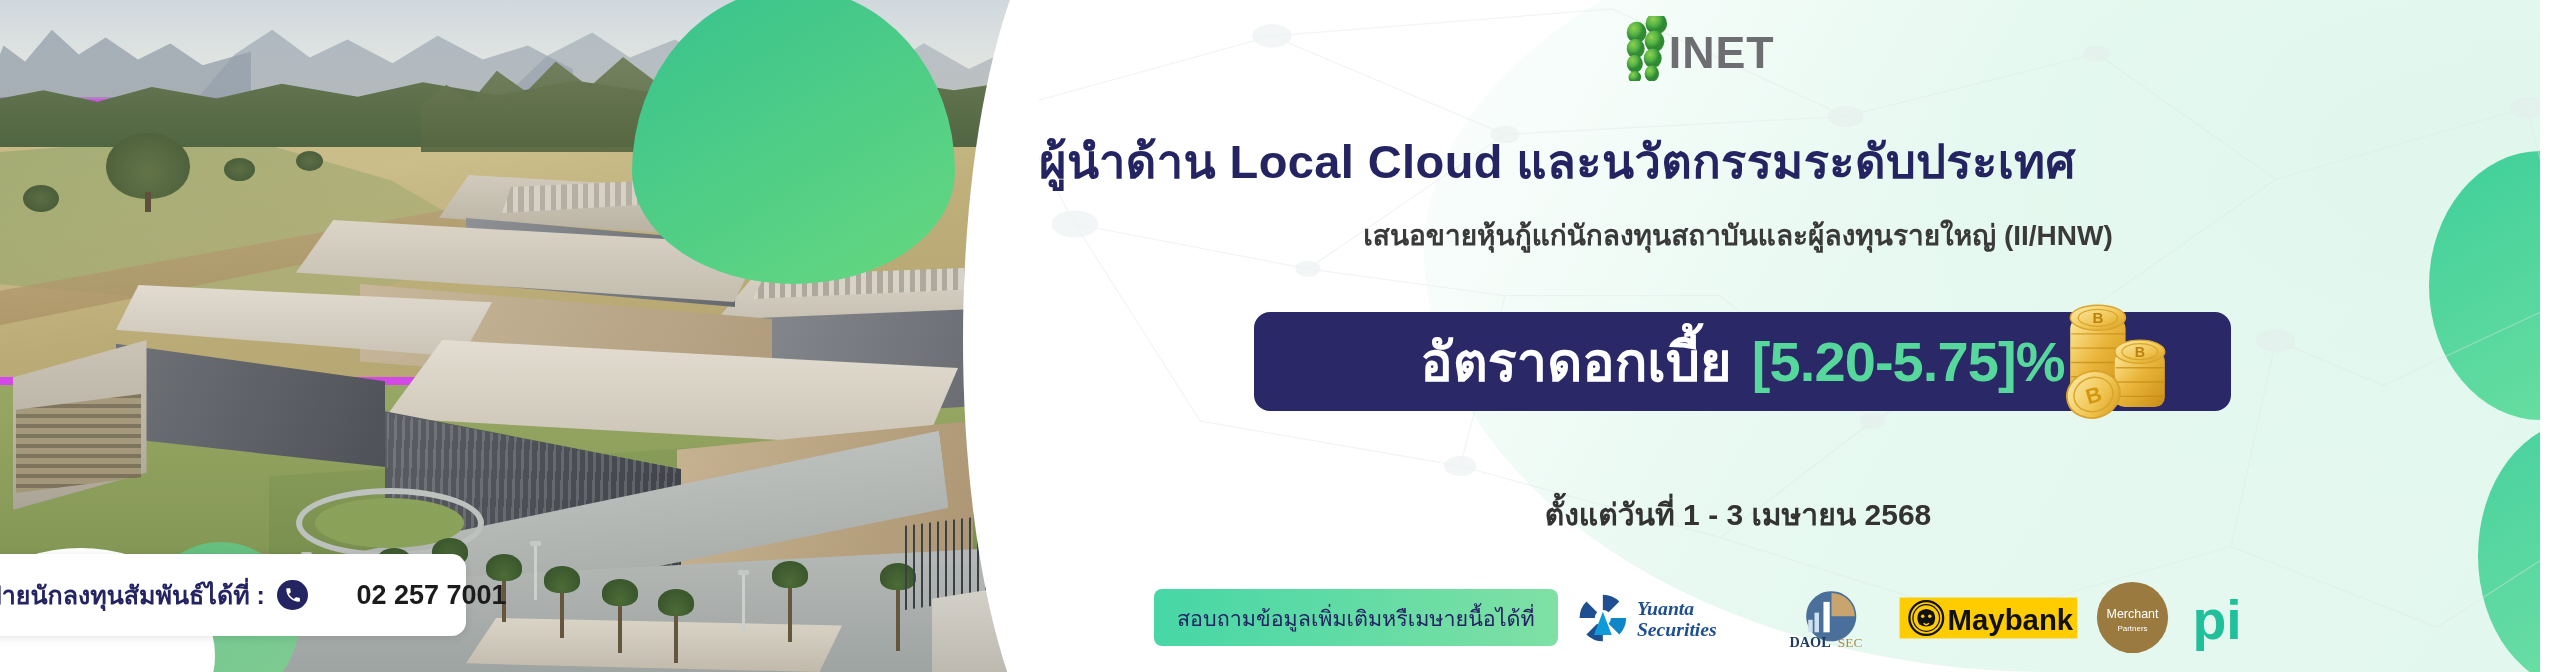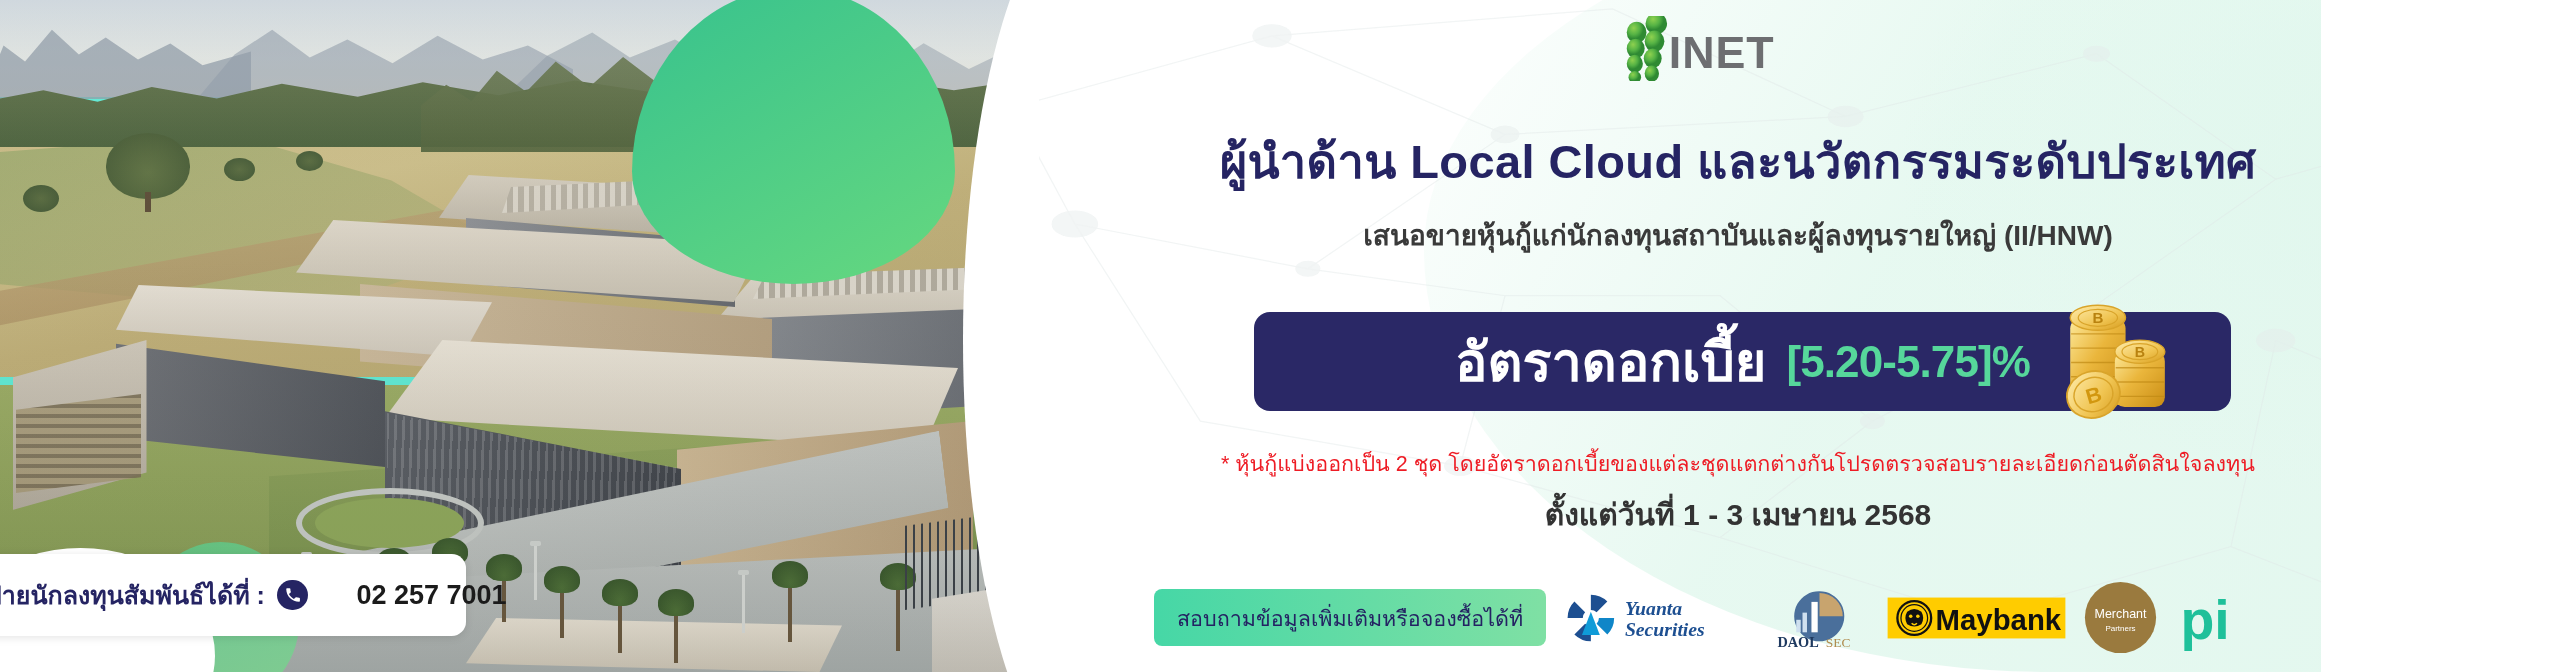--- a/index.html
+++ b/index.html
@@ -1,19 +1,19 @@
 <!DOCTYPE html>
 <html style="font-size:14.3px"><head>
 <meta charset="utf-8">
 <style>
   * { margin:0; padding:0; box-sizing:border-box; }
   html,body { width:2576px; height:672px; overflow:hidden; background:#fff;
     font-family:"Liberation Sans","DejaVu Sans",sans-serif; }
 
-  .banner { position:relative; width:2321px; height:672px; overflow:hidden; background:#5eead4; }
+  .banner { position:relative; width:2540px; height:672px; overflow:hidden; background:#d946ef; }
 
   
   .photo { position:absolute; left:0; top:0; width:1084px; height:672px; overflow:hidden; }
   .photo-clip { position:absolute; inset:0;
     clip-path: path("M0,0 L1210,0 L1210,750 L0,750 Z"); }
 
   
   .sky { position:absolute; left:0; top:0; width:1084px; height:97px;
     background:linear-gradient(#cdd6dc,#dfe3e0 60%,#e6e3d6); }
   
@@ -162,31 +162,31 @@
     background:linear-gradient(150deg,#3fcf9a,#6ee0a2); border-radius:50%; }
   .green-right2 { position:absolute; right:-108px; top:421px; width:206px; height:269px;
     background:linear-gradient(150deg,#3fcf9a,#6ee0a2); border-radius:50%; opacity:.95; }
   .net-bg { position:absolute; left:0; top:0; width:100%; height:100%; opacity:.55; }
 
   
   .logo { position:absolute; left:560px; top:16px; width:197px; height:65px; }
   .logo svg { width:100%; height:100%; }
 
   
-  .headline { position:absolute; left:0; top:124px; width:1398px; text-align:center;
+  .headline { position:absolute; left:0; top:124px; width:1398px; 
     font-size:47px; font-weight:bold; color:#252463; letter-spacing:0.4px; white-space:nowrap; }
   .subhead { position:absolute; left:0; top:213px; width:1398px; text-align:center;
     font-size:28px; font-weight:bold; color:#3a3a3a; white-space:nowrap; }
 
   
   .ratebox { position:absolute; left:215px; top:312px; width:977px; height:99px;
     background:#2a2866; border-radius:16px; display:flex; align-items:center;
     justify-content:center; gap:20px; }
   .rate-label { font-size:54px; font-weight:bold; color:#ffffff; }
-  .rate-value { font-size:44px; font-weight:bold; color:#56d79b; letter-spacing:-0.9px; }
+  .rate-value { font-size:56px; font-weight:bold; color:#56d79b; letter-spacing:-0.9px; }
   .coins { position:absolute; right:59px; top:-21.5px; width:125px; height:134px; }
 
   
   .disclaim { position:absolute; left:0; top:446px; width:1398px; text-align:center;
     font-size:21.5px; color:#ee1c25; font-weight:500; white-space:nowrap; }
   .daterange { position:absolute; left:0; top:491px; width:1398px; text-align:center;
     font-size:30px; font-weight:bold; color:#333; white-space:nowrap; }
 
   
   .cta-row { position:absolute; left:0; top:581px; width:1523px; display:flex;
@@ -383,25 +383,24 @@
             <g transform="rotate(-16 52 116)">
               <ellipse cx="52" cy="116" rx="30" ry="26" fill="url(#goldTop)" stroke="#d9a42a" stroke-width="2"></ellipse>
               <ellipse cx="52" cy="116" rx="22" ry="19" fill="none" stroke="#d9a42a" stroke-width="1.6"></ellipse>
               <text x="52" y="125" text-anchor="middle" font-family="'Liberation Sans',sans-serif" font-size="24" font-weight="bold" fill="#d2970f">B</text>
             </g>
           </g>
         </svg>
       </span>
     </div>
 
-    <div class="disclaim">* หุ้นกู้แบ่งออกเป็น 2 ชุด โดยอัตราดอกเบี้ยของแต่ละชุดแตกต่างกันโปรดตรวจสอบรายละเอียดก่อนตัดสินใจลงทุน</div>
     <div class="daterange">ตั้งแต่วันที่ 1 - 3 เมษายน 2568</div>
 
     <div class="cta-row">
-      <div class="cta-pill">สอบถามข้อมูลเพิ่มเติมหรือจองซื้อได้ที่</div>
+      <div class="cta-pill">สอบถามข้อมูลเพิ่มเติมหรืเมษายนื้อได้ที่</div>
 
       <div class="plogo">
         <svg width="188" height="56" viewBox="0 0 210 62">
           <g>
             <circle cx="30" cy="31" r="26" fill="#ffffff"></circle>
             <path d="M30 5 a26 26 0 0 1 18.4 7.6 l-12 12 A9 9 0 0 0 30 22 Z" fill="#1d4f91"></path>
             <path d="M56 31 a26 26 0 0 1 -7.6 18.4 l-12 -12 A9 9 0 0 0 39 31 Z" fill="#0f86c8"></path>
             <path d="M4 31 a26 26 0 0 1 7.6 -18.4 l12 12 A9 9 0 0 0 21 31 Z" fill="#1d4f91"></path>
             <path d="M30 57 a26 26 0 0 1 -18.4 -7.6 l12 -12 A9 9 0 0 0 30 40 Z" fill="#1d4f91"></path>
             <path d="M30 24 L40 50 L20 50 Z" fill="#0f9bd8"></path>

